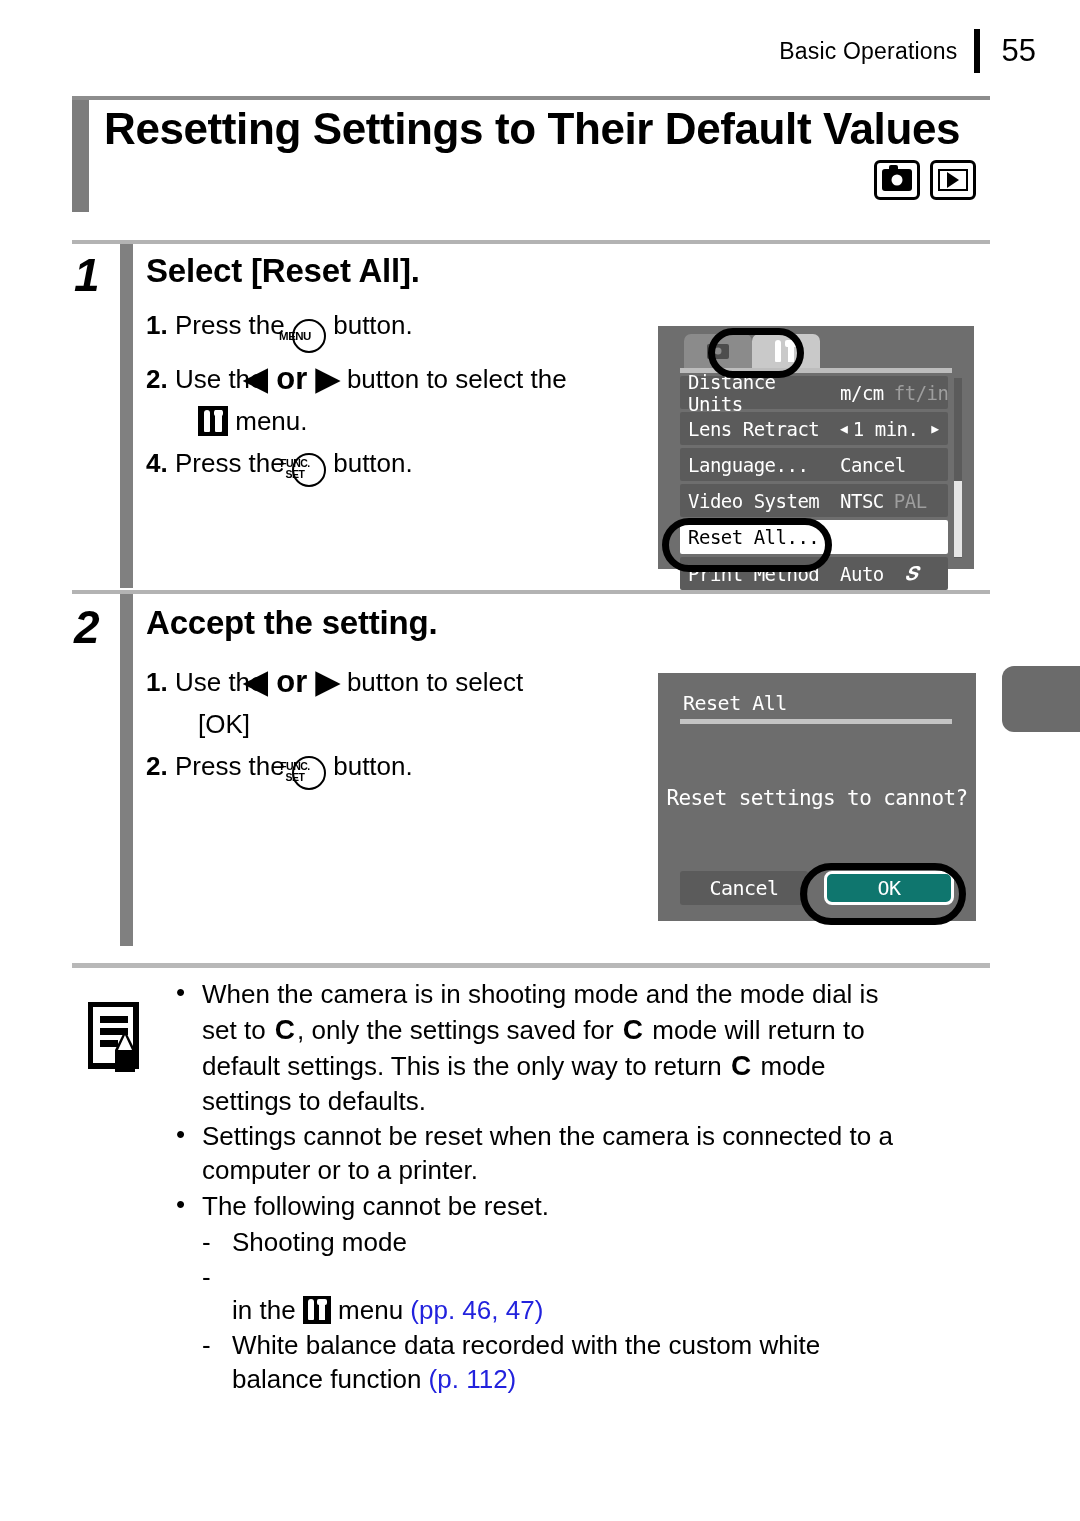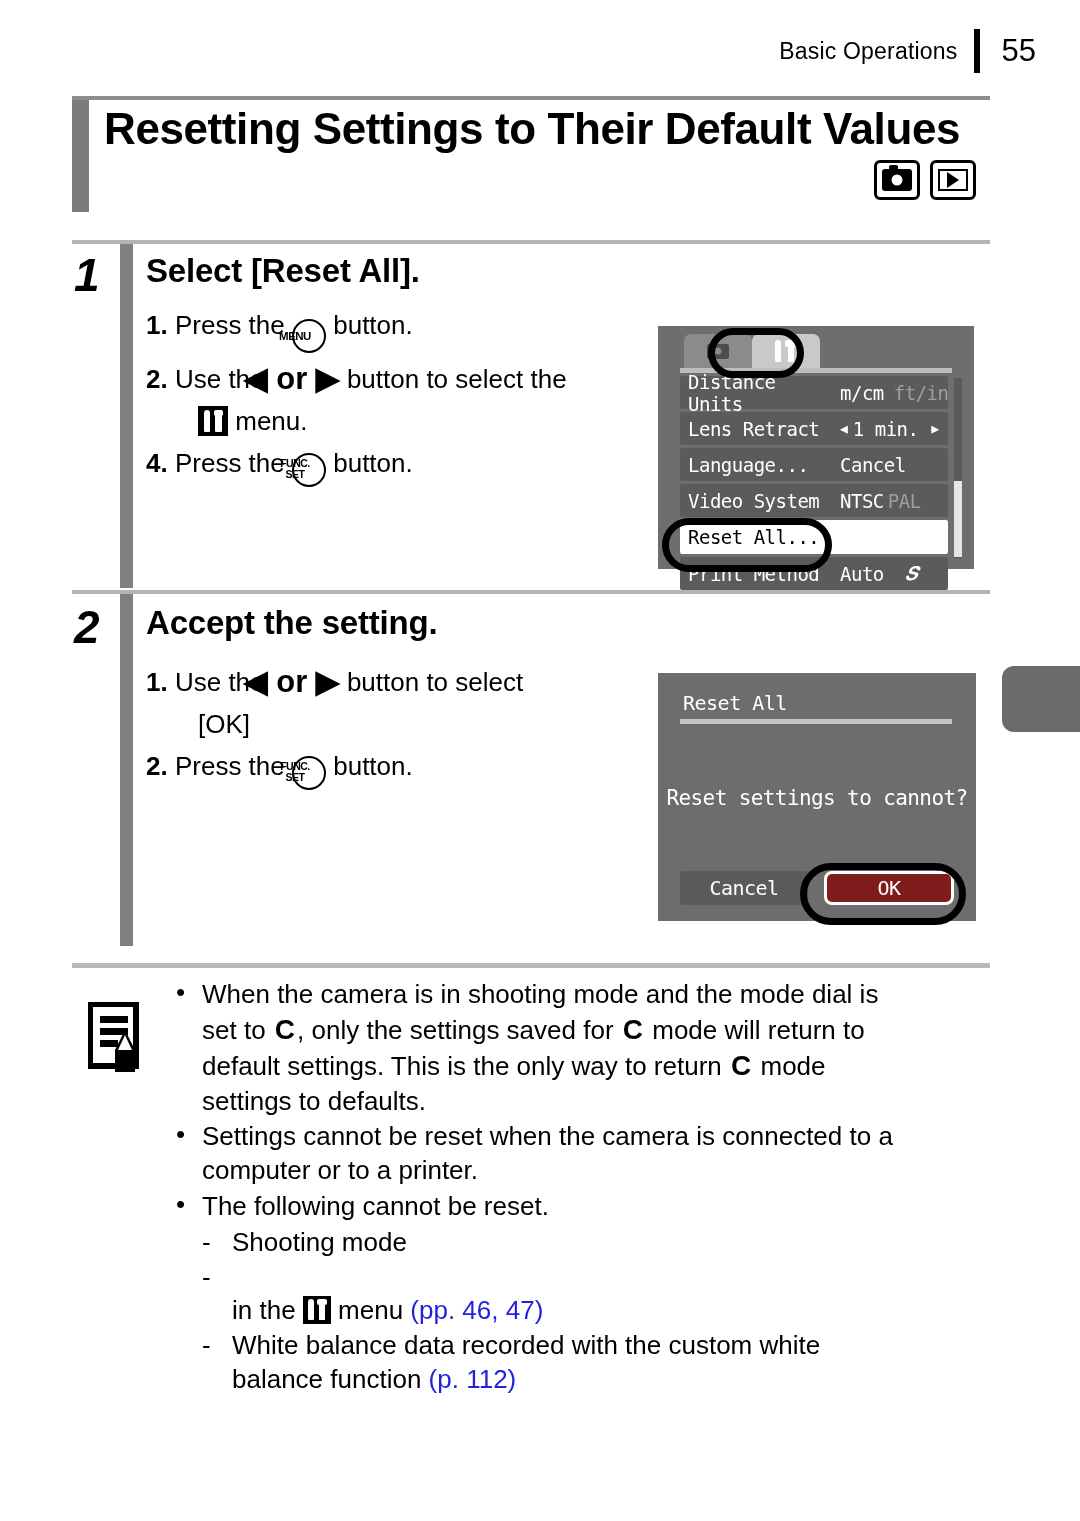--- a/index.html
+++ b/index.html
@@ -446,21 +446,21 @@
     color: #fff;
     font-size: 20px;
     display: flex;
     align-items: center;
     justify-content: center;
     letter-spacing: -0.5px;
   }
   .dlg-ok {
     margin-left: 16px;
     width: 130px;
-    background: #7f1d1d;
+    background: #0f766e;
     border: 3px solid #fff;
     border-radius: 8px;
     color: #fff;
     font-size: 20px;
     display: flex;
     align-items: center;
     justify-content: center;
     box-sizing: border-box;
     letter-spacing: -0.5px;
   }
@@ -628,21 +628,21 @@
       <span class="menu-val" style="margin-left:5px;">1 min.</span>
       <span class="arrow-r">▶</span>
     </div>
     <div class="menu-row">
       <span class="menu-label">Language...</span>
       <span class="menu-val">Cancel</span>
     </div>
     <div class="menu-row">
       <span class="menu-label">Video System</span>
       <span class="menu-val">NTSC</span>
-      <span class="menu-val val-dim" style="margin-left:4px;">PAL</span>
+      <span class="menu-val val-dim" style="margin-left:10px;">PAL</span>
     </div>
     <div class="menu-row menu-row-selected">
       <span class="menu-label">Reset All...</span>
     </div>
     <div class="menu-row">
       <span class="menu-label">Print Method</span>
       <span class="menu-val">Auto</span>
       <span class="menu-val" style="margin-left:10px;font-style:italic;"> 𝑺</span>
     </div>
   </div>

